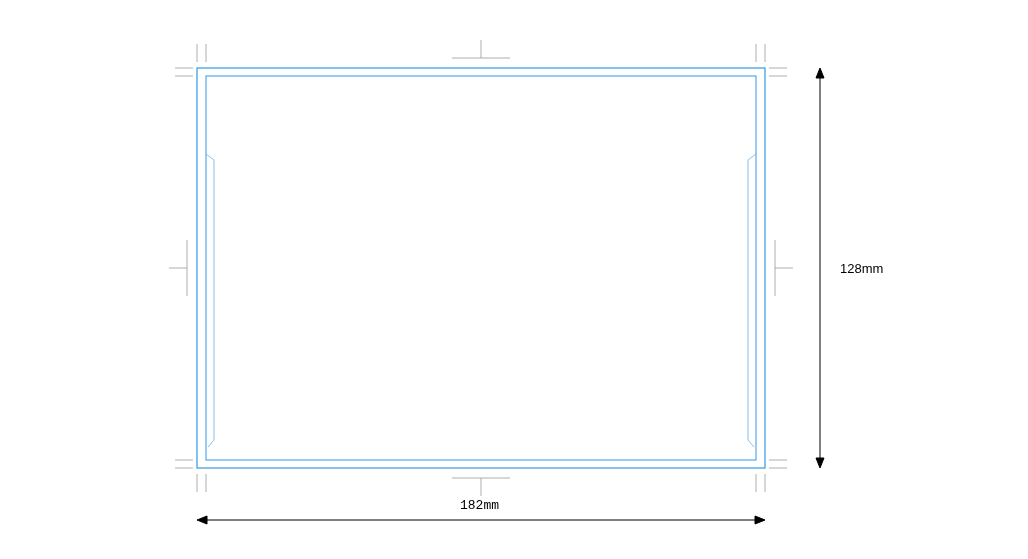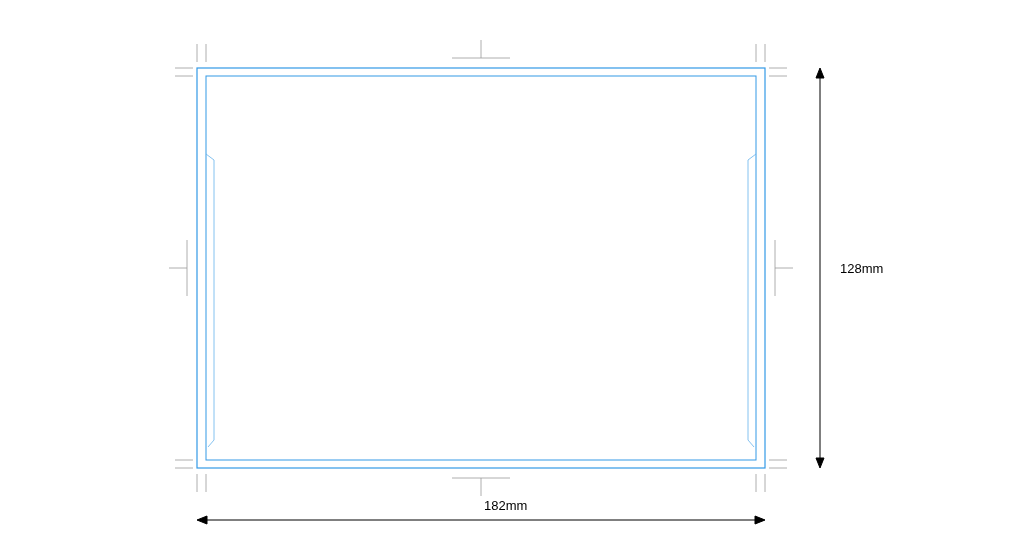--- a/index.html
+++ b/index.html
@@ -84,14 +84,14 @@
 
     <g stroke="#000000" stroke-width="1" fill="#000000">
       <line x1="203" y1="520" x2="759" y2="520"></line>
       <polygon points="197,520 207,516 207,524"></polygon>
       <polygon points="765,520 755,516 755,524"></polygon>
     </g>
   </svg>
 
   <div class="dim-label" style="left:840px; top:261px;">128mm</div>
 
-  <div class="dim-label" style="left:484px; top:498px;">182mm</div>
+  <div class="dim-label" style="left:460px; top:498px;font-family:Liberation Mono, monospace;">182mm</div>
 </div>
 
 </body></html>

